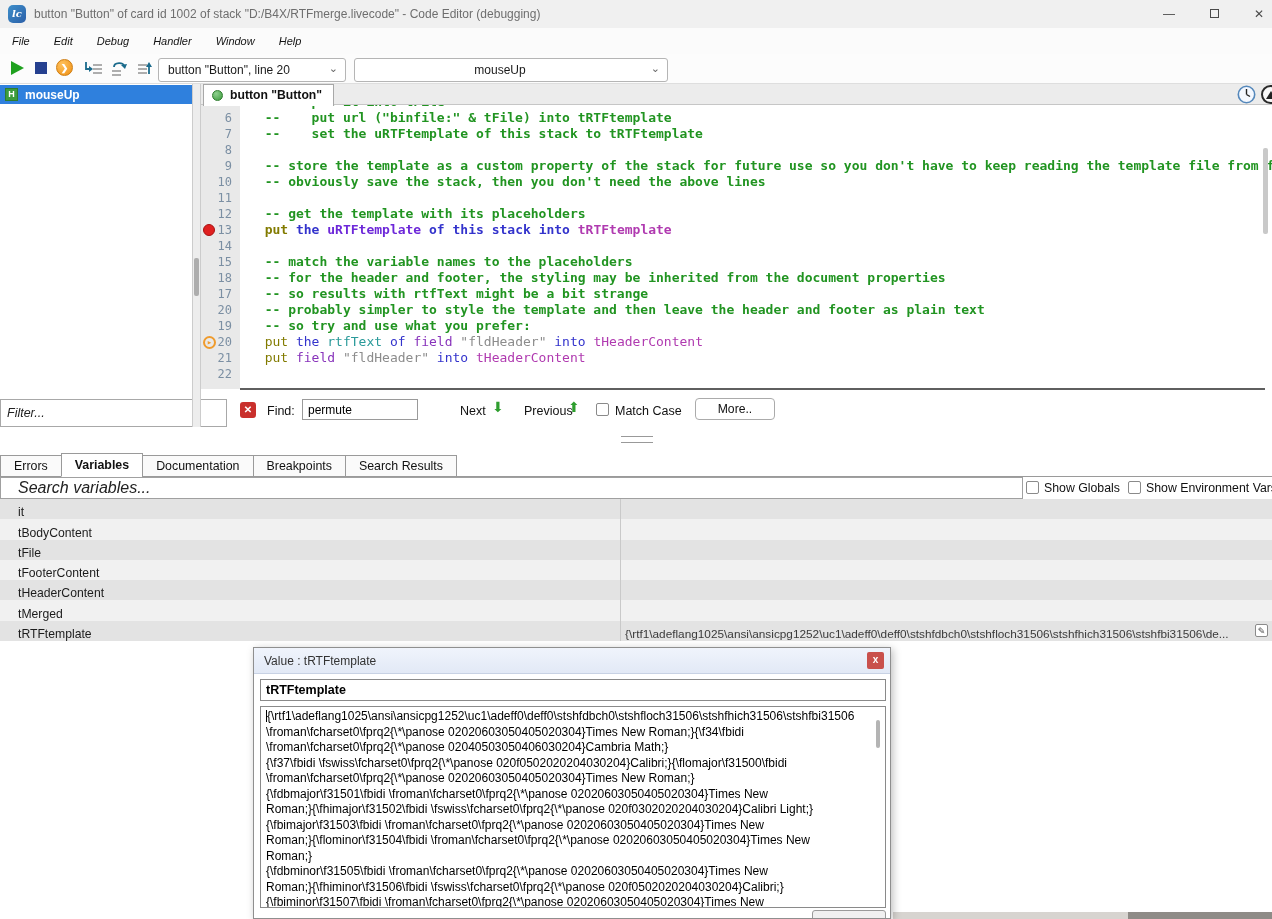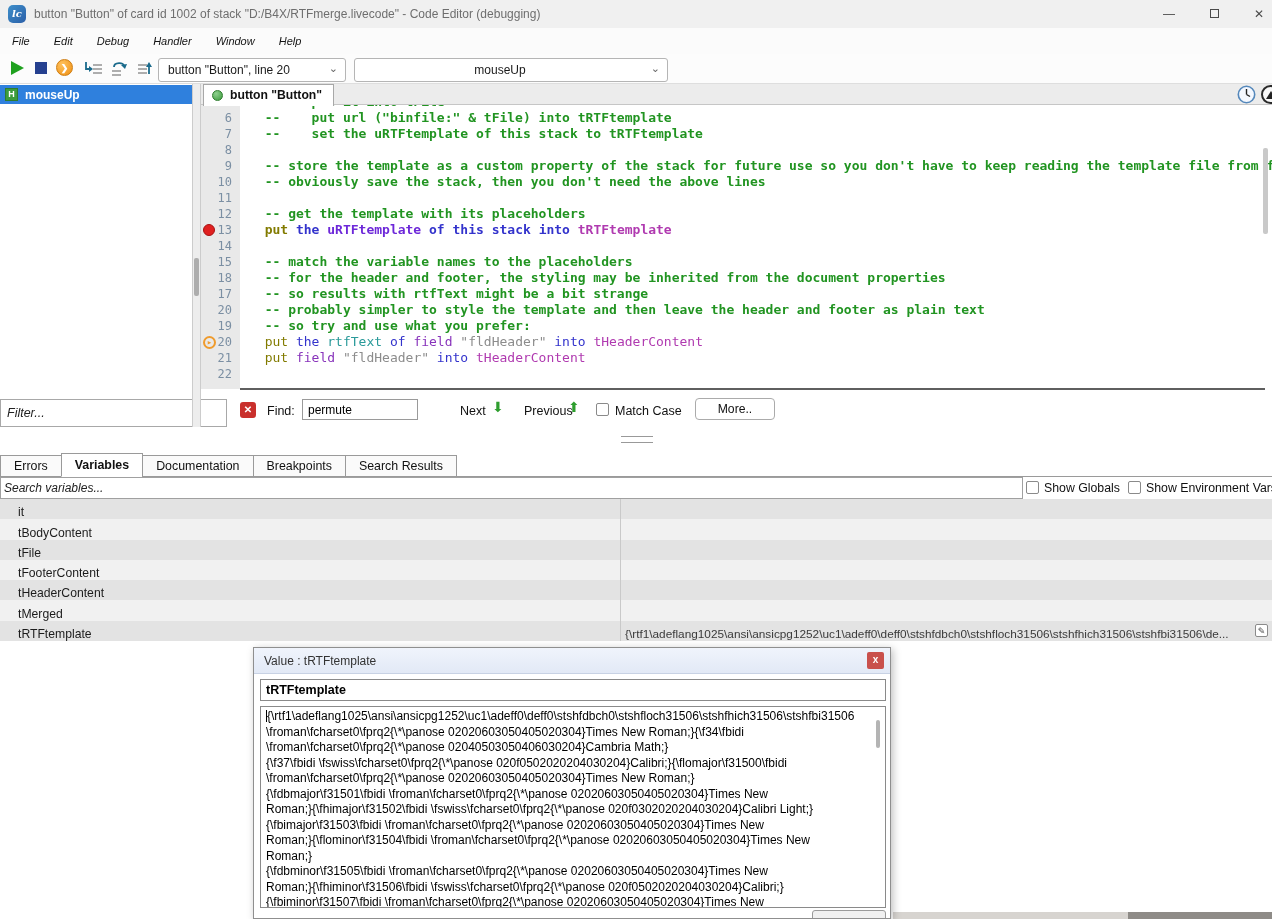--- a/index.html
+++ b/index.html
@@ -103,21 +103,21 @@
 
   
   .panel-tabs { left:0; top:453px; width:1272px; height:24px; display:flex; align-items:flex-end; }
   .ptab { height:22px; line-height:21px; padding:0 13px; font-size:12.4px; background:#fafafa;
     border:1px solid #9a9a9a; border-bottom:1px solid #9a9a9a; margin-right:-1px; }
   .ptab.active { height:24px; line-height:23px; font-weight:bold; background:#fff; border-bottom:1px solid #fff; }
   .ptab-rest { flex:1; height:1px; border-bottom:1px solid #9a9a9a; align-self:flex-end; }
 
   
   .var-search { left:0; top:477px; width:1023px; height:22px; border:1px solid #a0a0a0; background:#fff; }
-  .var-search input { width:100%; height:100%; border:none; outline:none; font-style:italic; font-size:12px; padding-left:3px; font-family:"Liberation Sans",sans-serif; color:#0f766e; background:transparent; }
+  .var-search input { width:100%; height:100%; border:none; outline:none; font-style:italic; font-size:16px; padding-left:17px; font-family:"Liberation Sans",sans-serif; color:#0f766e; background:transparent; }
   .var-search input::placeholder { color:#222; opacity:1; }
   .globals-cb { left:1026px; top:481px; }
   .globals-label { left:1044px; top:481px; font-size:12.3px; white-space:nowrap; }
   .env-cb { left:1128px; top:481px; }
   .env-label { left:1146px; top:481px; font-size:12.3px; white-space:nowrap; }
   .var-table { left:0; top:499px; width:1272px; height:142px; display:flex; flex-direction:column; }
   .var-row { flex:1; position:relative; display:flex; align-items:flex-end; }
   .var-row.dark { background:#e3e3e3; }
   .var-row.light { background:#f1f1f1; }
   .var-name { padding-left:18px; font-size:12.2px; color:#1c1c1c; }

